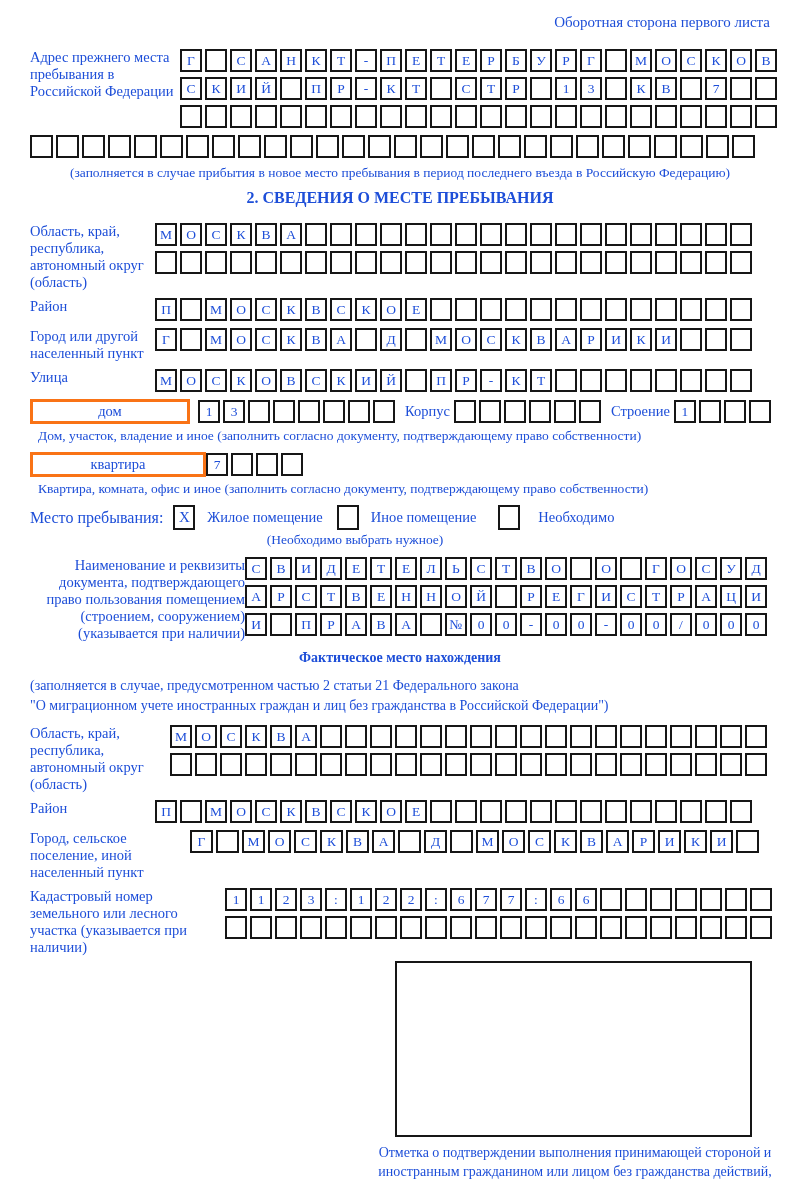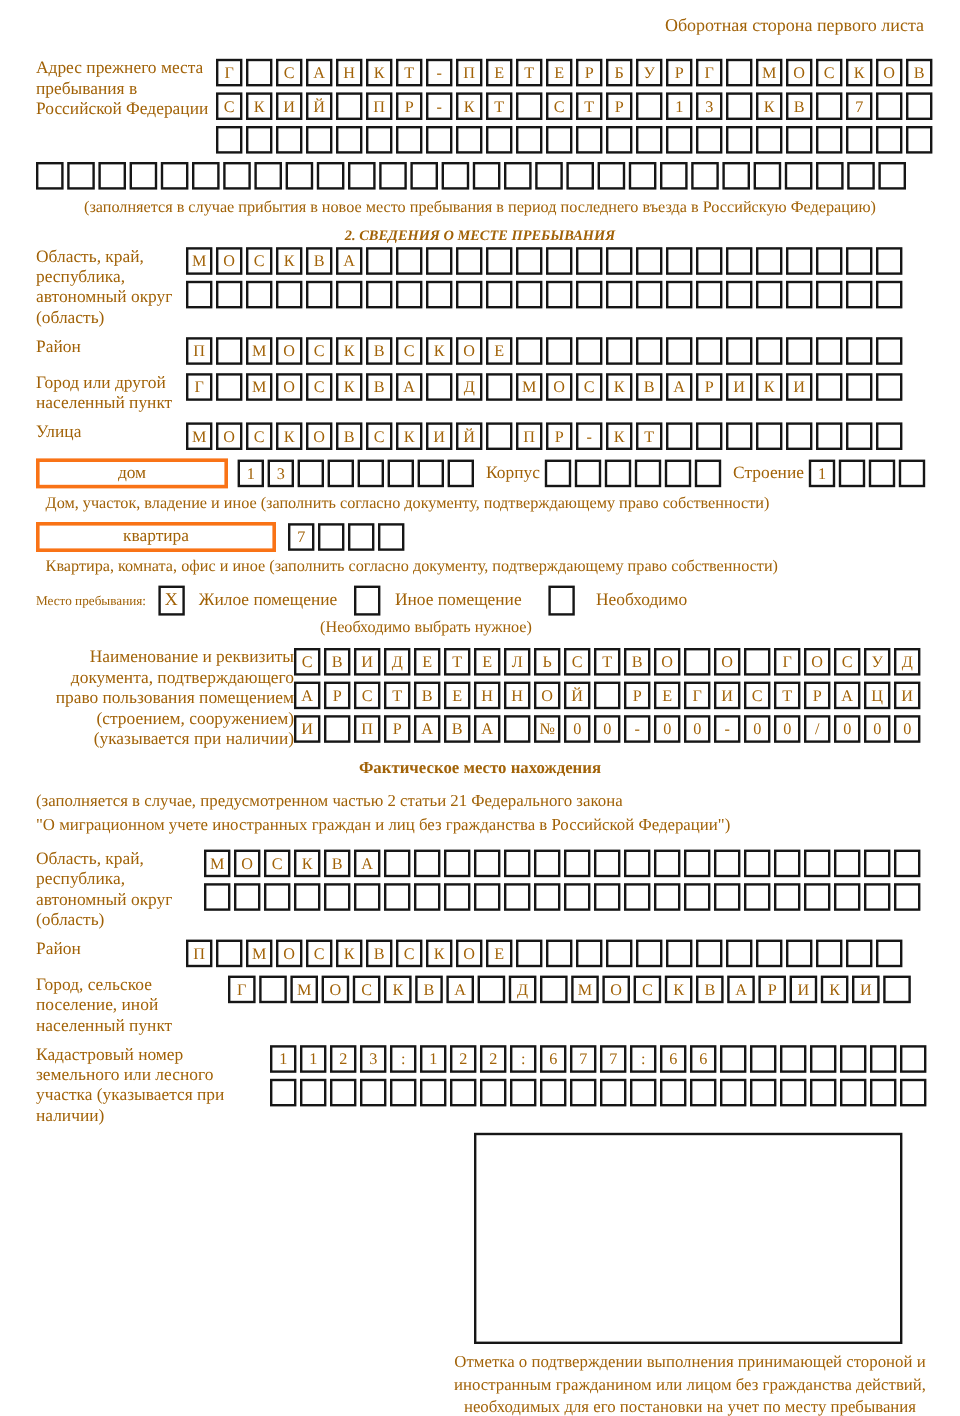--- a/index.html
+++ b/index.html
@@ -1,46 +1,46 @@
 <!DOCTYPE html>
 <html><head>
 <meta charset="utf-8">
 <style>
   html,body{margin:0;padding:0;background:#fff;}
   .page{
     width:800px;height:1180px;box-sizing:border-box;
     padding:14px 30px 0 30px;
     font-family:"Liberation Serif","DejaVu Serif",serif;
-    color:#a16207;background:#fff;position:relative;overflow:hidden;
+    color:#1d4ed8;background:#fff;position:relative;overflow:hidden;
   }
   .corner{text-align:right;font-size:15px;margin-bottom:18px;}
   .frow{display:flex;align-items:flex-start;margin-bottom:7px;}
   .flabel{font-size:14.5px;line-height:17px;flex:none;}
   .w150{width:150px;} .w125{width:125px;} .w140{width:140px;}
   .w160{width:160px;} .w195{width:195px;} .w215{width:215px;text-align:right;}
   .cellcol{display:flex;flex-direction:column;gap:5px;}
   .cellrow{display:flex;gap:3px;flex:none;}
   .cell{
     width:22px;height:23px;box-sizing:border-box;border:2px solid #161616;
     text-align:center;font-size:13.5px;line-height:19px;flex:none;
     font-family:"Liberation Serif","DejaVu Serif",serif;
   }
   .cw23 .cell{width:23px;}
   .note{text-align:center;font-size:13.5px;margin:0 0 8px 0;line-height:17px;}
-  .sec-title{text-align:center;font-weight:bold;font-size:12px;margin:2px 0 2px 0;font-style:italic;}
+  .sec-title{text-align:center;font-weight:bold;font-size:16px;margin:2px 0 16px 0;}
   .boxfield{
     box-sizing:border-box;border:3px solid #f97316;height:25px;flex:none;
     display:flex;align-items:center;justify-content:center;font-size:14.5px;
   }
   .bw160{width:160px;margin-right:8px;}
-  .bw200{width:200px;margin-right:10px;}
+  .bw200{width:176px;}
   .inline-label{font-size:14.5px;line-height:25px;padding:0 4px 0 10px;flex:none;}
   .caption{font-size:13.5px;line-height:17px;margin:-1px 0 8px 8px;}
   .mesto-row{display:flex;align-items:center;margin-bottom:2px;}
-  .mlabel{font-size:11px;flex:none;}
+  .mlabel{font-size:16px;flex:none;}
   .mopt{font-size:14.5px;flex:none;padding:0 4px;}
   .cb{
     width:22px;height:25px;box-sizing:border-box;border:2px solid #161616;flex:none;
     text-align:center;font-size:15px;line-height:21px;margin-left:10px;margin-right:8px;
   }
   .mesto-note{width:650px;text-align:center;font-size:13.5px;margin-bottom:9px;}
   .fact-title{text-align:center;font-weight:bold;font-size:14px;margin:8px 0 10px 0;}
   .fact-sub{font-size:14px;line-height:20px;}
   .fact-sub-wrap{margin-bottom:9px;}
   .stamp-box{

